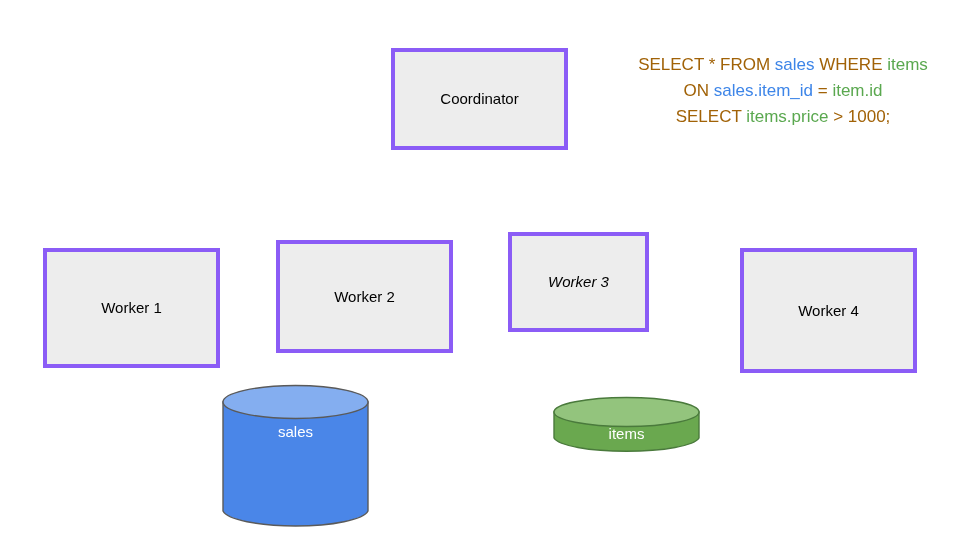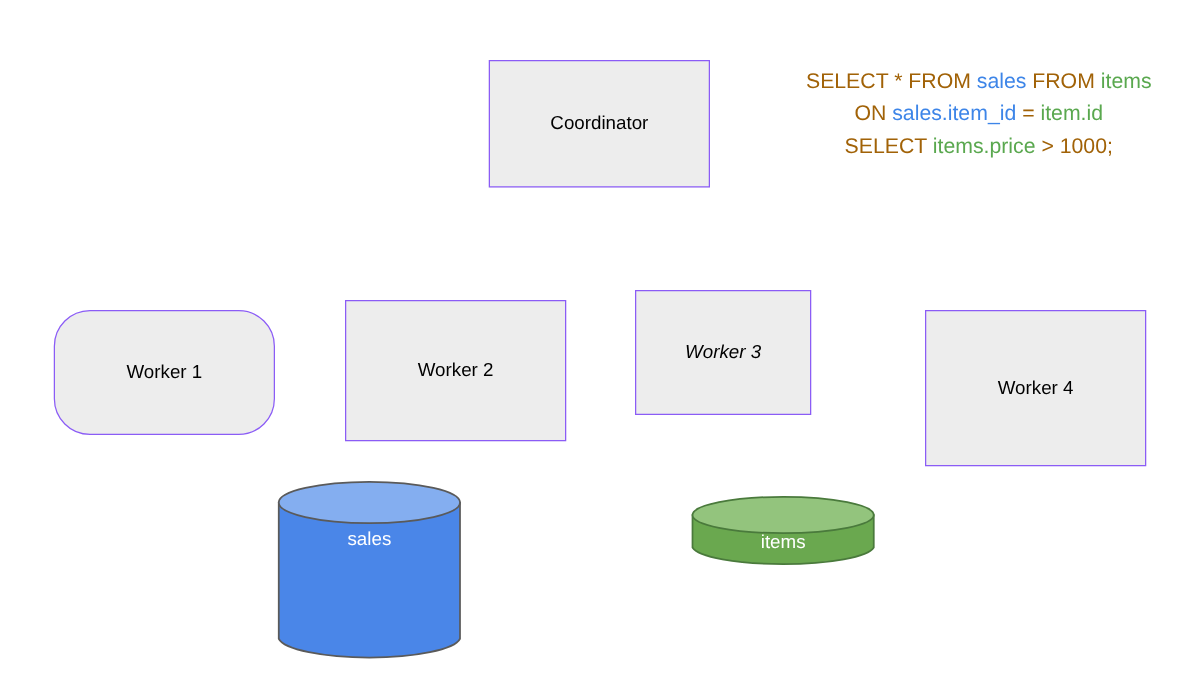--- a/index.html
+++ b/index.html
@@ -16,36 +16,36 @@
   #canvas {
     position: relative;
     width: 960px;
     height: 540px;
   }
 
   
   .node-box {
     position: absolute;
     background: #ededed;
-    border: 1px solid #8b5cf6;
+    border: 4px solid #8b5cf6;
     box-sizing: border-box;
     display: flex;
     align-items: center;
     justify-content: center;
   }
   .node-box .node-label {
     font-size: 15px;
     color: #000000;
     line-height: 1.2;
     text-align: center;
     white-space: nowrap;
   }
 
   #coordinator-box { left: 391px; top: 48px;  width: 177px; height: 102px; }
-  #worker-box-1    { left: 43px;  top: 248px; width: 177px; height: 100px; border-radius: 29px; }
+  #worker-box-1    { left: 43px;  top: 248px; width: 177px; height: 120px; }
   #worker-box-2    { left: 276px; top: 240px; width: 177px; height: 113px; }
   #worker-box-3    { left: 508px; top: 232px; width: 141px; height: 100px; font-style: italic; }
   #worker-box-4    { left: 740px; top: 248px; width: 177px; height: 125px; }
 
   
   #sql-query {
     position: absolute;
     left: 620px;
     top: 52px;
     width: 326px;
@@ -88,21 +88,21 @@
 <body>
 
 <div id="canvas">
 
   <div class="node-box" id="coordinator-box">
     <span class="node-label">Coordinator</span>
   </div>
 
   <div id="sql-query">
     <span class="sql-line">
-      <span class="tok-plain">SELECT * FROM </span><span class="tok-blue">sales</span><span class="tok-plain"> FROM </span><span class="tok-green">items</span>
+      <span class="tok-plain">SELECT * FROM </span><span class="tok-blue">sales</span><span class="tok-plain"> WHERE </span><span class="tok-green">items</span>
     </span>
     <span class="sql-line">
       <span class="tok-plain">ON </span><span class="tok-blue">sales.item_id</span><span class="tok-plain"> = </span><span class="tok-green">item.id</span>
     </span>
     <span class="sql-line">
       <span class="tok-plain">SELECT </span><span class="tok-green">items.price</span><span class="tok-plain"> &gt; 1000;</span>
     </span>
   </div>
 
   <div class="node-box" id="worker-box-1">

